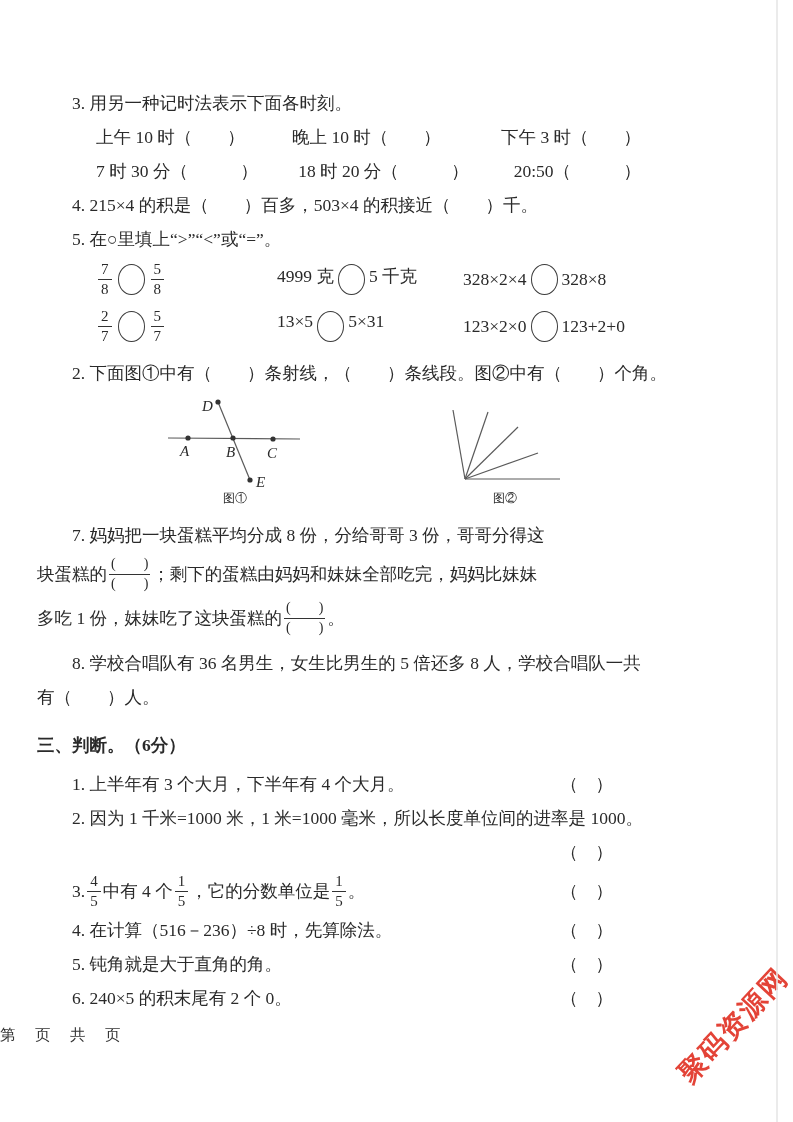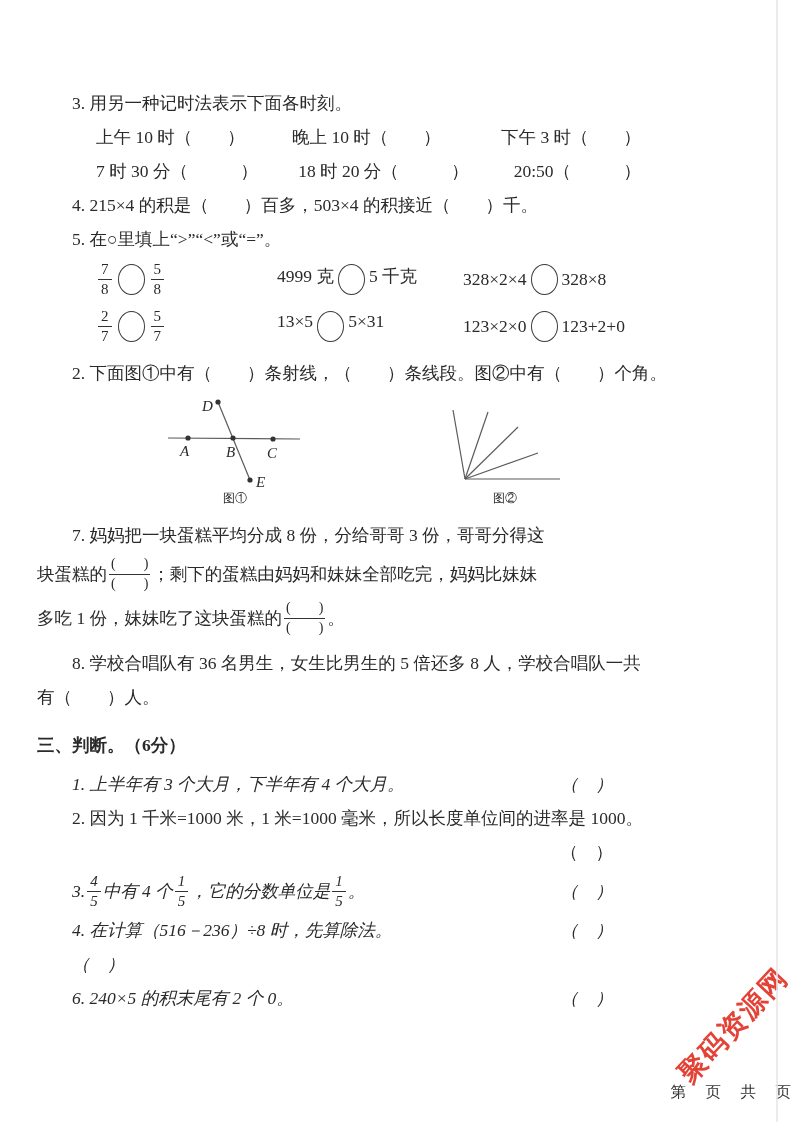--- a/index.html
+++ b/index.html
@@ -45,27 +45,27 @@
   .bfrac .bn{border-bottom:1.2px solid #333;padding:0 2px;}
   .bfrac .bd{padding:0 2px;}
   
   .figrow{display:flex;margin-top:2px;height:116px;}
   .figwrap1{margin-left:123px;width:150px;text-align:center;}
   .figwrap2{margin-left:110px;width:170px;text-align:center;}
   .figcap{font-size:12px;line-height:20px;}
   svg{display:block;}
   
   .sec-title{font-weight:bold;margin-top:13px;height:36px;line-height:36px;}
-  .judge{display:flex;justify-content:space-between;font-style:italic;}
+  .judge{display:flex;justify-content:space-between;}
   .judge .ans{margin-right:28px;color:#2a2a2a;}
   .ansline{text-align:right;padding-right:28px;}
   
   .footer{
-    position:absolute;left:0;top:1082px;width:793px;
-    text-align:right;font-size:15.5px;color:#333;letter-spacing:2px;
+    position:absolute;left:0;top:1025px;width:793px;
+    text-align:left;font-size:15.5px;color:#333;letter-spacing:2px;
   }
   
   .watermark{
     position:absolute;left:657px;top:998px;width:170px;
     transform:rotate(-47deg);transform-origin:center;
     font-family:"Liberation Sans","DejaVu Sans",sans-serif;
     font-weight:bold;font-size:27px;letter-spacing:2px;
     opacity:0.88;white-space:nowrap;
   }
   .page-edge{
@@ -250,20 +250,21 @@
       </span>
       <span>。</span>
     </span>
     <span class="ans">（　）</span>
   </div>
   <div class="line indent judge">
     <span>4. 在计算（516－236）÷8 时，先算除法。</span>
     <span class="ans">（　）</span>
   </div>
   <div class="line indent judge">
+    <span>5. 钝角就是大于直角的角。</span>
     <span class="ans">（　）</span>
   </div>
   <div class="line indent judge">
     <span>6. 240×5 的积末尾有 2 个 0。</span>
     <span class="ans">（　）</span>
   </div>
 
 </div>
 
 <div class="footer">第　页　共　页</div>

